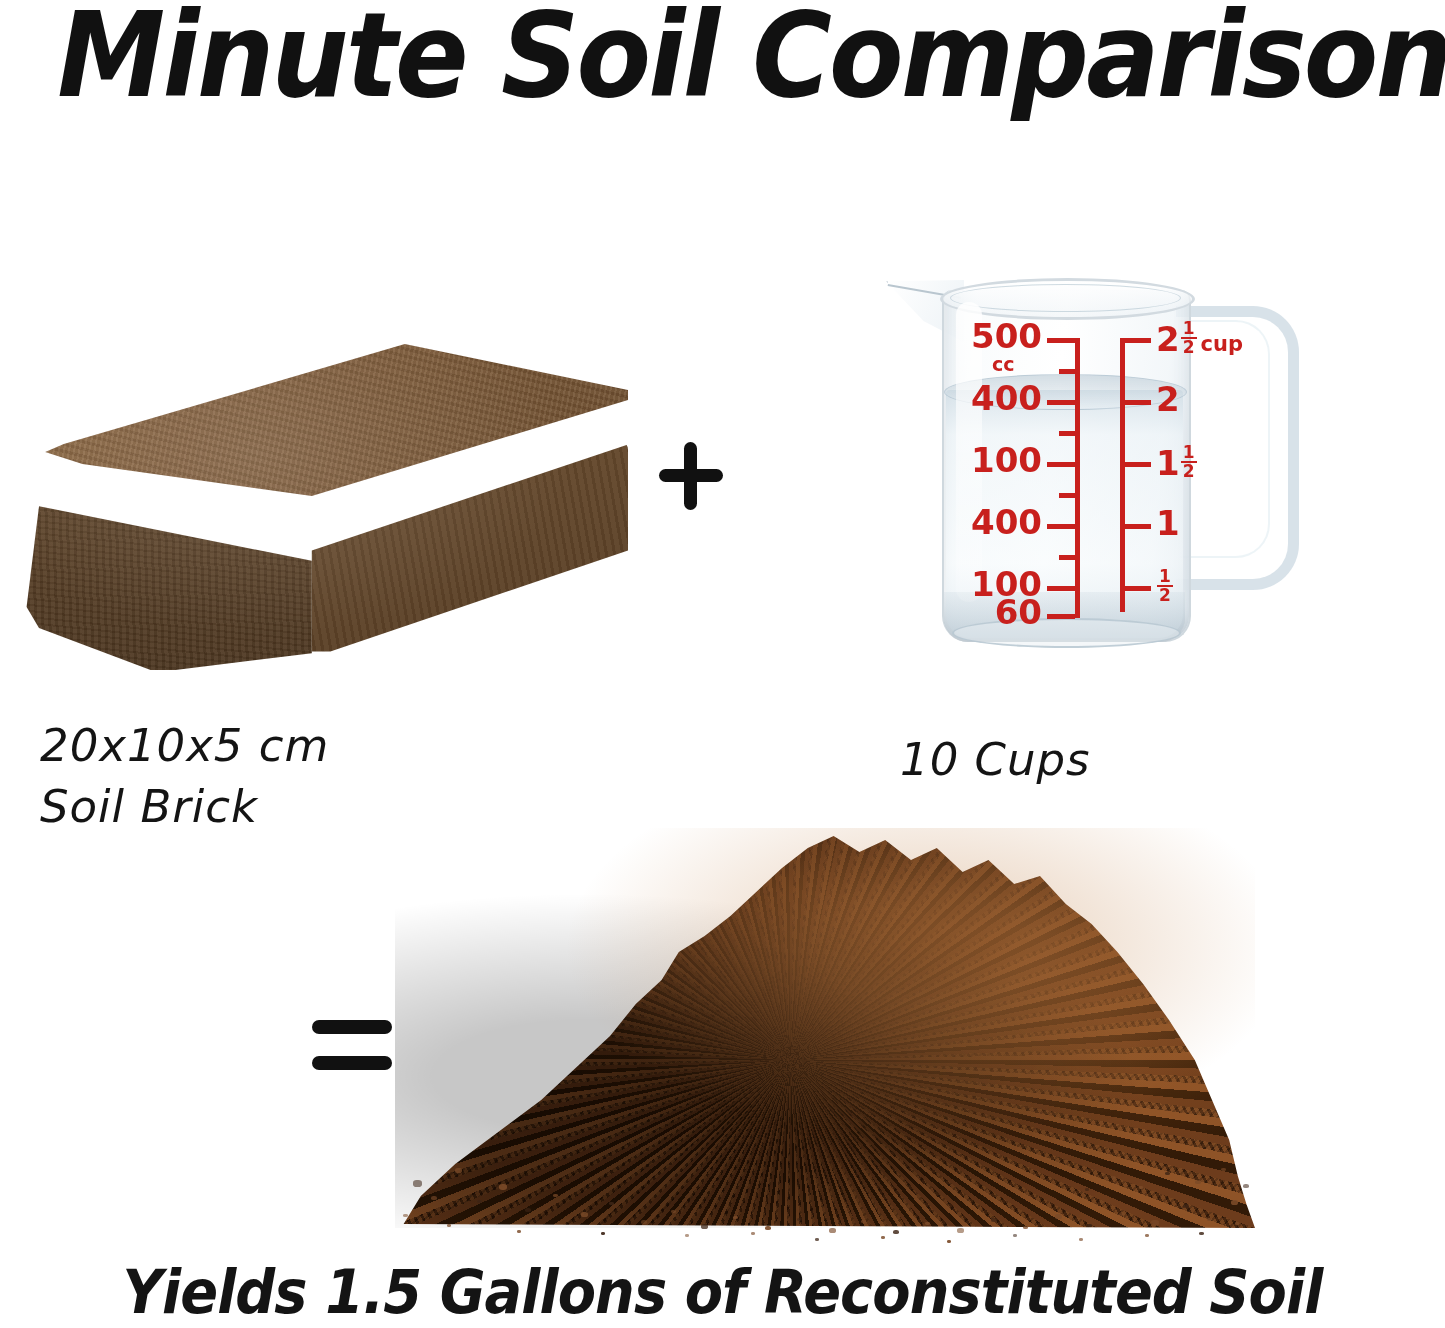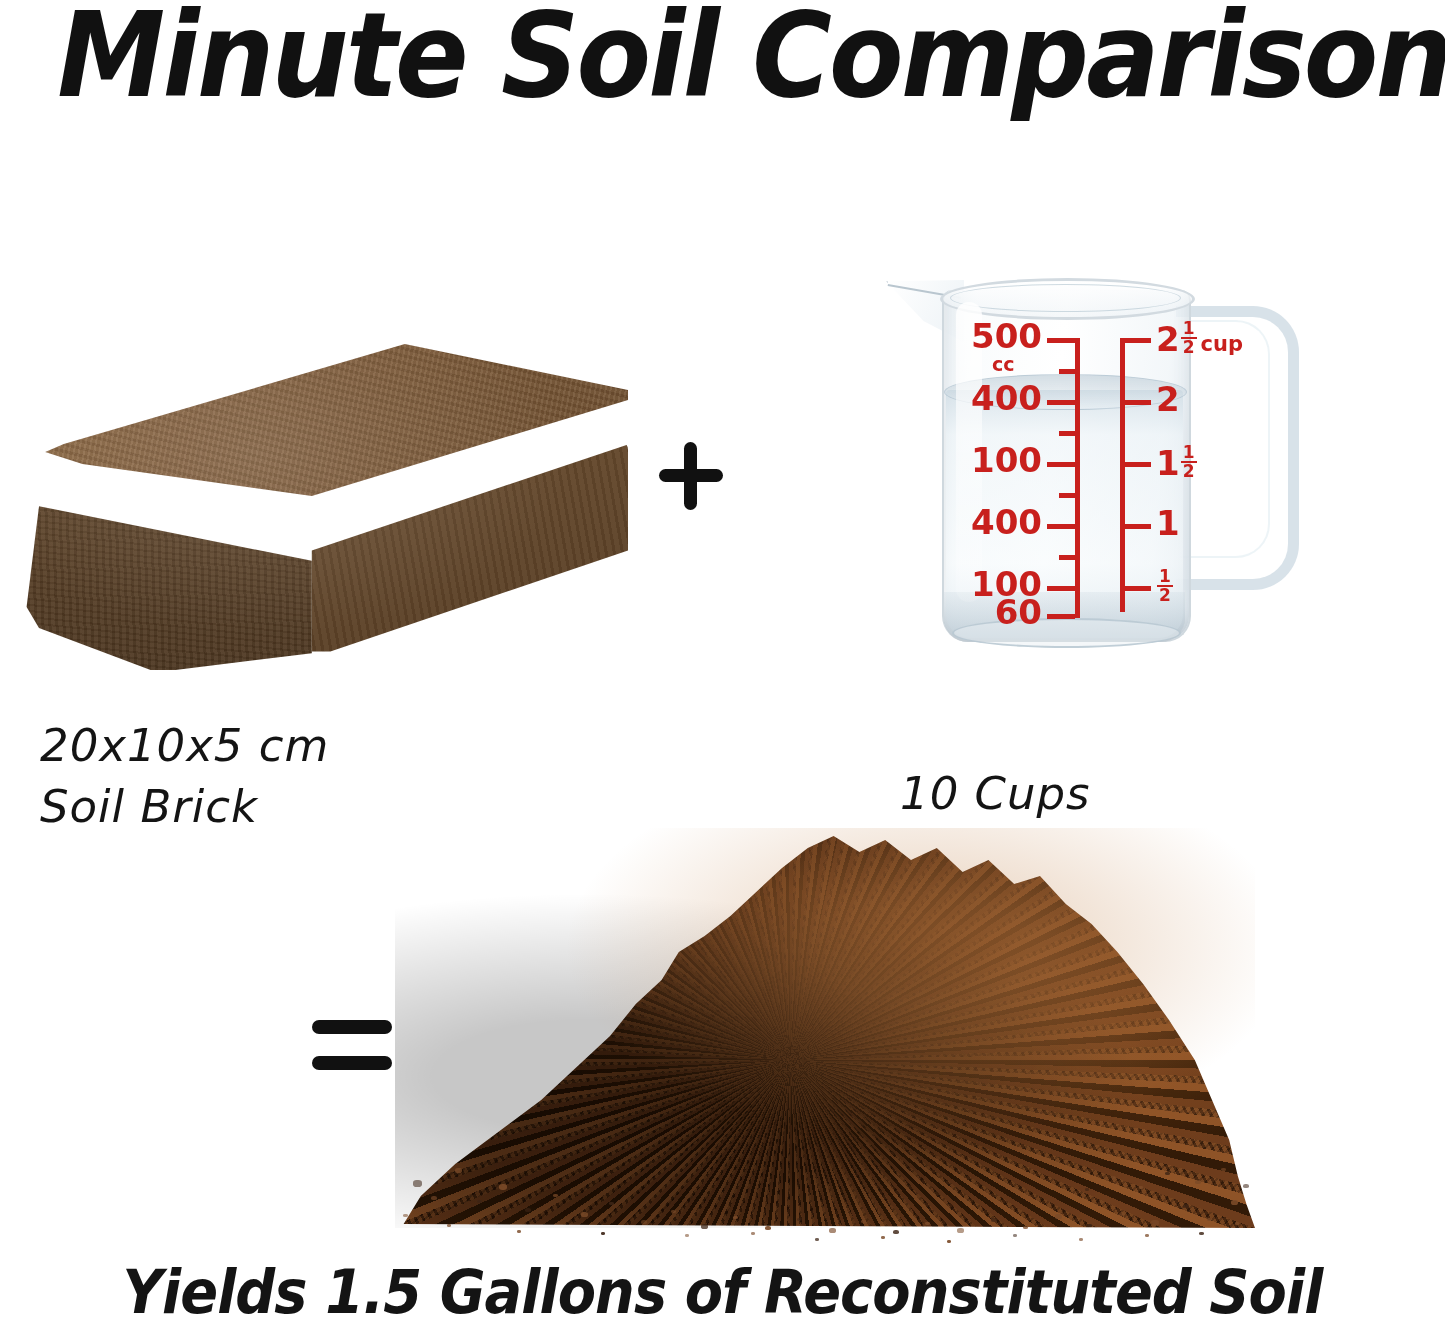--- a/index.html
+++ b/index.html
@@ -15,21 +15,21 @@
     transform:scaleX(.92);transform-origin:50% 0;white-space:nowrap;
   }
 
   
   .cap{
     position:absolute;text-align:left;color:#141414;
     font-family:"DejaVu Sans",sans-serif;font-style:italic;font-weight:400;
     font-size:45px;line-height:1.35;letter-spacing:1px;
   }
   #cap-brick{left:40px;top:716px;width:500px;}
-  #cap-water{left:900px;top:764px;width:430px;}
+  #cap-water{left:900px;top:730px;width:430px;}
   #cap-yield{
     left:0;top:1252px;width:1445px;text-align:center;
     font-size:60px;font-weight:700;letter-spacing:-1px;
     transform:scaleX(.93);transform-origin:50% 0;white-space:nowrap;
   }
 
   
   .op{position:absolute;color:#111;}
   #op-plus{left:655px;top:424px;width:72px;height:100px;}
   #op-plus .bar-h{position:absolute;left:4px;top:45px;width:64px;height:13px;

